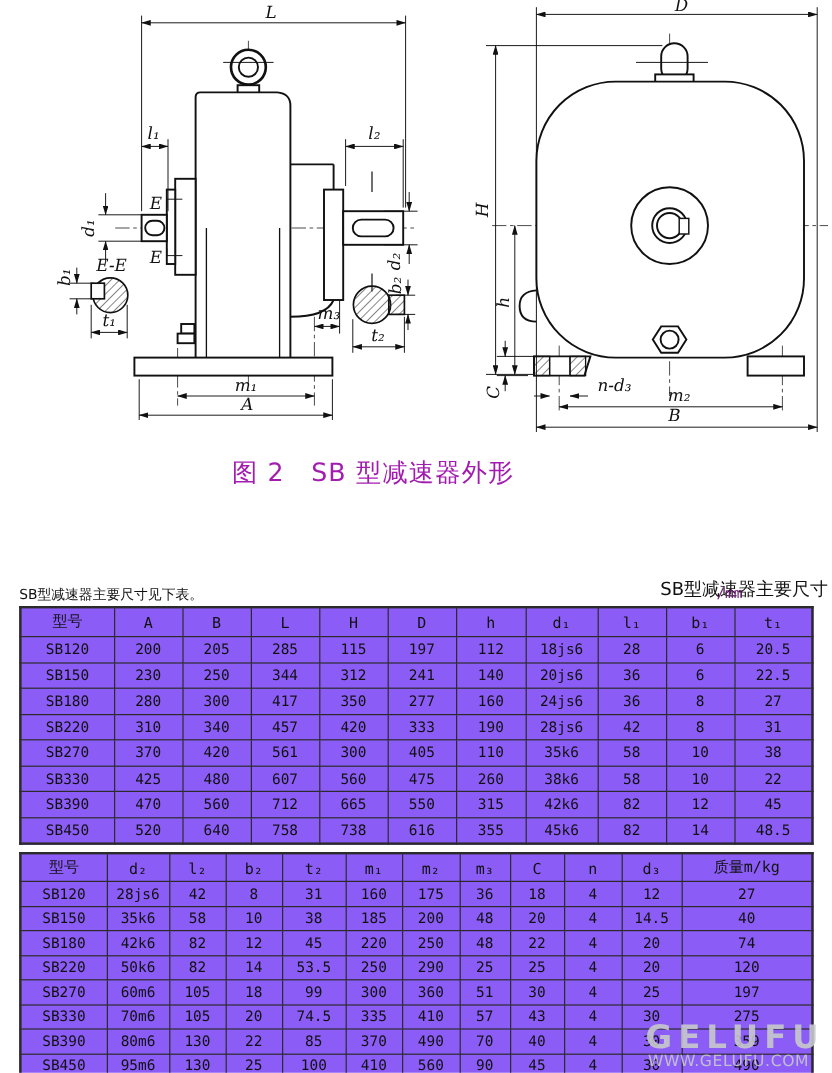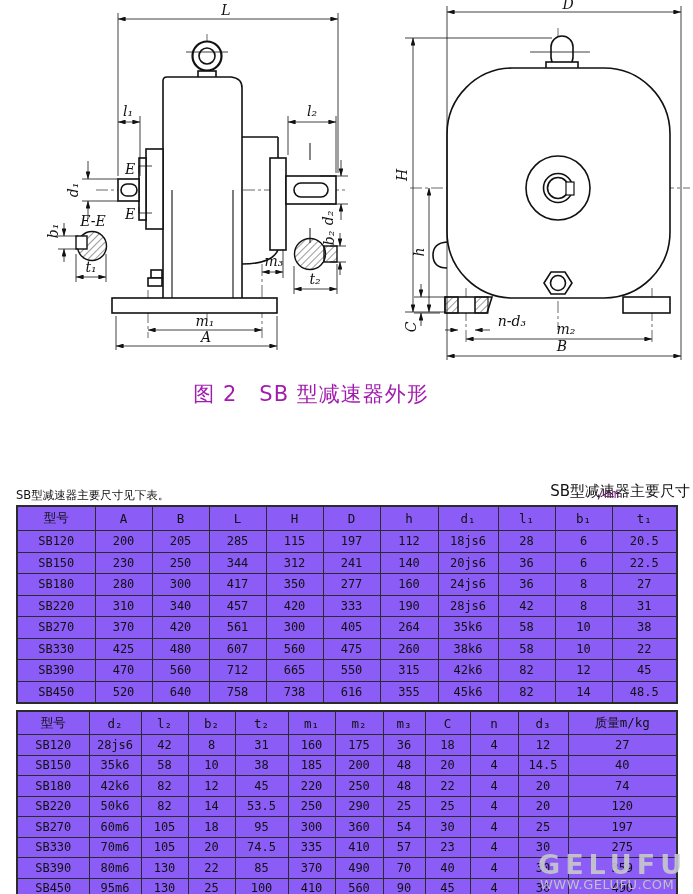--- a/index.html
+++ b/index.html
@@ -370,21 +370,21 @@
         <td>8</td>
         <td>31</td>
       </tr>
       <tr>
         <td>SB270</td>
         <td>370</td>
         <td>420</td>
         <td>561</td>
         <td>300</td>
         <td>405</td>
-        <td>264</td>
+        <td>110</td>
         <td>35k6</td>
         <td>58</td>
         <td>10</td>
         <td>38</td>
       </tr>
       <tr>
         <td>SB330</td>
         <td>425</td>
         <td>480</td>
         <td>607</td>
@@ -511,39 +511,39 @@
         <td>25</td>
         <td>4</td>
         <td>20</td>
         <td>120</td>
       </tr>
       <tr>
         <td>SB270</td>
         <td>60m6</td>
         <td>105</td>
         <td>18</td>
-        <td>95</td>
+        <td>99</td>
         <td>300</td>
         <td>360</td>
-        <td>54</td>
+        <td>51</td>
         <td>30</td>
         <td>4</td>
         <td>25</td>
         <td>197</td>
       </tr>
       <tr>
         <td>SB330</td>
         <td>70m6</td>
         <td>105</td>
         <td>20</td>
         <td>74.5</td>
         <td>335</td>
         <td>410</td>
         <td>57</td>
-        <td>23</td>
+        <td>43</td>
         <td>4</td>
         <td>30</td>
         <td>275</td>
       </tr>
       <tr>
         <td>SB390</td>
         <td>80m6</td>
         <td>130</td>
         <td>22</td>
         <td>85</td>

